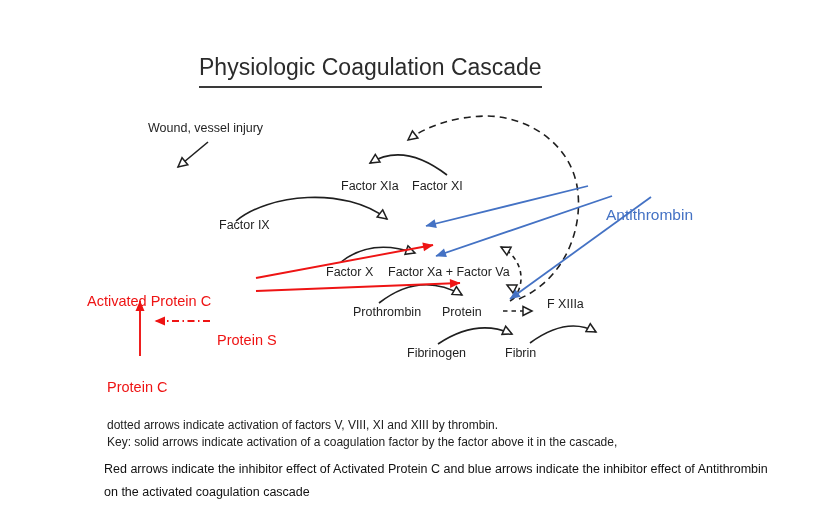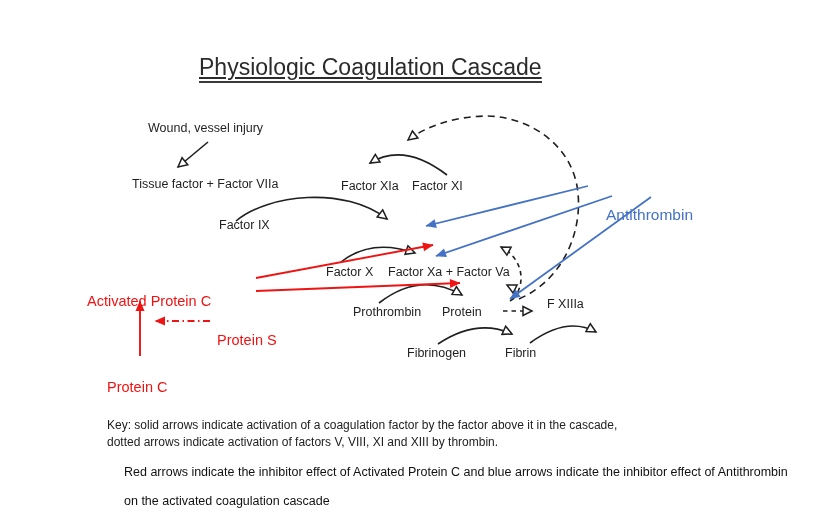--- a/index.html
+++ b/index.html
@@ -14,38 +14,36 @@
     background:#ffffff;
     font-family:"Liberation Sans", sans-serif;
     color:var(--ink);
     overflow:hidden;
   }
   .arrows{position:absolute;left:0;top:0;width:833px;height:528px;pointer-events:none;}
   .lbl{position:absolute;font-size:12.5px;line-height:14px;color:var(--ink);white-space:nowrap;text-align:right;}
   .title{
     position:absolute;left:199px;top:54px;
     font-size:23px;color:#2b2b2b;
-    border-bottom:2px solid #3a3a3a;
+    padding-bottom:5px;border-bottom:2px solid #3a3a3a;
     white-space:nowrap;
-    text-decoration:underline;
   }
   .red{color:var(--red);}
   .blue{color:var(--blue);margin-top:36px;}
   .sz14{font-size:14.5px;line-height:16px;margin-top:20px;}
   .sz15{font-size:15.5px;line-height:17px;}
   .center{text-align:center;white-space:normal;}
   .keyblock{
     position:absolute;left:107px;top:417px;width:580px;
     font-size:12px;line-height:17px;color:#222;
   }
   .footer{
     position:absolute;left:104px;top:458px;width:672px;
-    font-size:12.5px;line-height:29px;color:#111;
+    font-size:12.5px;line-height:23px;color:#111;
     white-space:normal;
-    margin-left:20px;
   }
   .k{stroke:var(--ink);stroke-width:1.6;fill:none;}
   .b{stroke:var(--blue);stroke-width:1.8;fill:none;}
   .r{stroke:var(--red);stroke-width:1.9;fill:none;}
   .dash{stroke-dasharray:7 5;}
   .dash-sm{stroke-dasharray:4.5 4;}
   .dashdot{stroke-dasharray:7 3.5 1.5 3.5;}
   .head-hollow{fill:#ffffff;stroke:var(--ink);stroke-width:1.5;}
   .head-blue{fill:var(--blue);stroke:none;}
   .head-red{fill:var(--red);stroke:none;}
@@ -87,38 +85,37 @@
 
     <path class="r" d="M 256 278 L 433 245" marker-end="url(#redA)"></path>
     <path class="r" d="M 256 291 L 460 283" marker-end="url(#redA)"></path>
     <path class="r" d="M 140 356 L 140 301" marker-end="url(#redA)"></path>
     <path class="r dashdot" d="M 210 321 L 155 321" marker-end="url(#redA)"></path>
   </svg>
 
   <div class="title">Physiologic Coagulation Cascade</div>
 
   <div class="lbl" style="left:148px;top:121px">Wound, vessel injury</div>
-  <div class="lbl" style="left:132px;top:177px">Tissue factor + Factor VIIa</div>
   <div class="lbl" style="left:341px;top:179px">Factor XIa</div>
   <div class="lbl" style="left:412px;top:179px">Factor XI</div>
   <div class="lbl" style="left:219px;top:218px">Factor IX</div>
   <div class="lbl" style="left:326px;top:265px">Factor X</div>
   <div class="lbl" style="left:388px;top:265px">Factor Xa + Factor Va</div>
   <div class="lbl" style="left:353px;top:305px">Prothrombin</div>
   <div class="lbl" style="left:442px;top:305px">Protein</div>
   <div class="lbl" style="left:547px;top:297px">F XIIIa</div>
   <div class="lbl" style="left:407px;top:346px">Fibrinogen</div>
   <div class="lbl" style="left:505px;top:346px">Fibrin</div>
 
   <div class="lbl blue sz15" style="left:606px;top:170px">Antithrombin</div>
 
   <div class="lbl red sz14" style="left:87px;top:273px">Activated Protein C</div>
   <div class="lbl red sz14" style="left:217px;top:312px">Protein S</div>
   <div class="lbl red sz14" style="left:107px;top:359px">Protein C</div>
 
   <div class="keyblock">
+    <div>dotted arrows indicate activation of factors V, VIII, XI and XIII by thrombin.</div>
     <div>Key: solid arrows indicate activation of a coagulation factor by the factor above it in the cascade,</div>
-    <div>dotted arrows indicate activation of factors V, VIII, XI and XIII by thrombin.</div>
   </div>
 
   <div class="footer">Red arrows indicate the inhibitor effect of Activated Protein C and blue arrows indicate the inhibitor effect of Antithrombin on the activated coagulation cascade</div>
 
 </div>
 
 </body></html>

